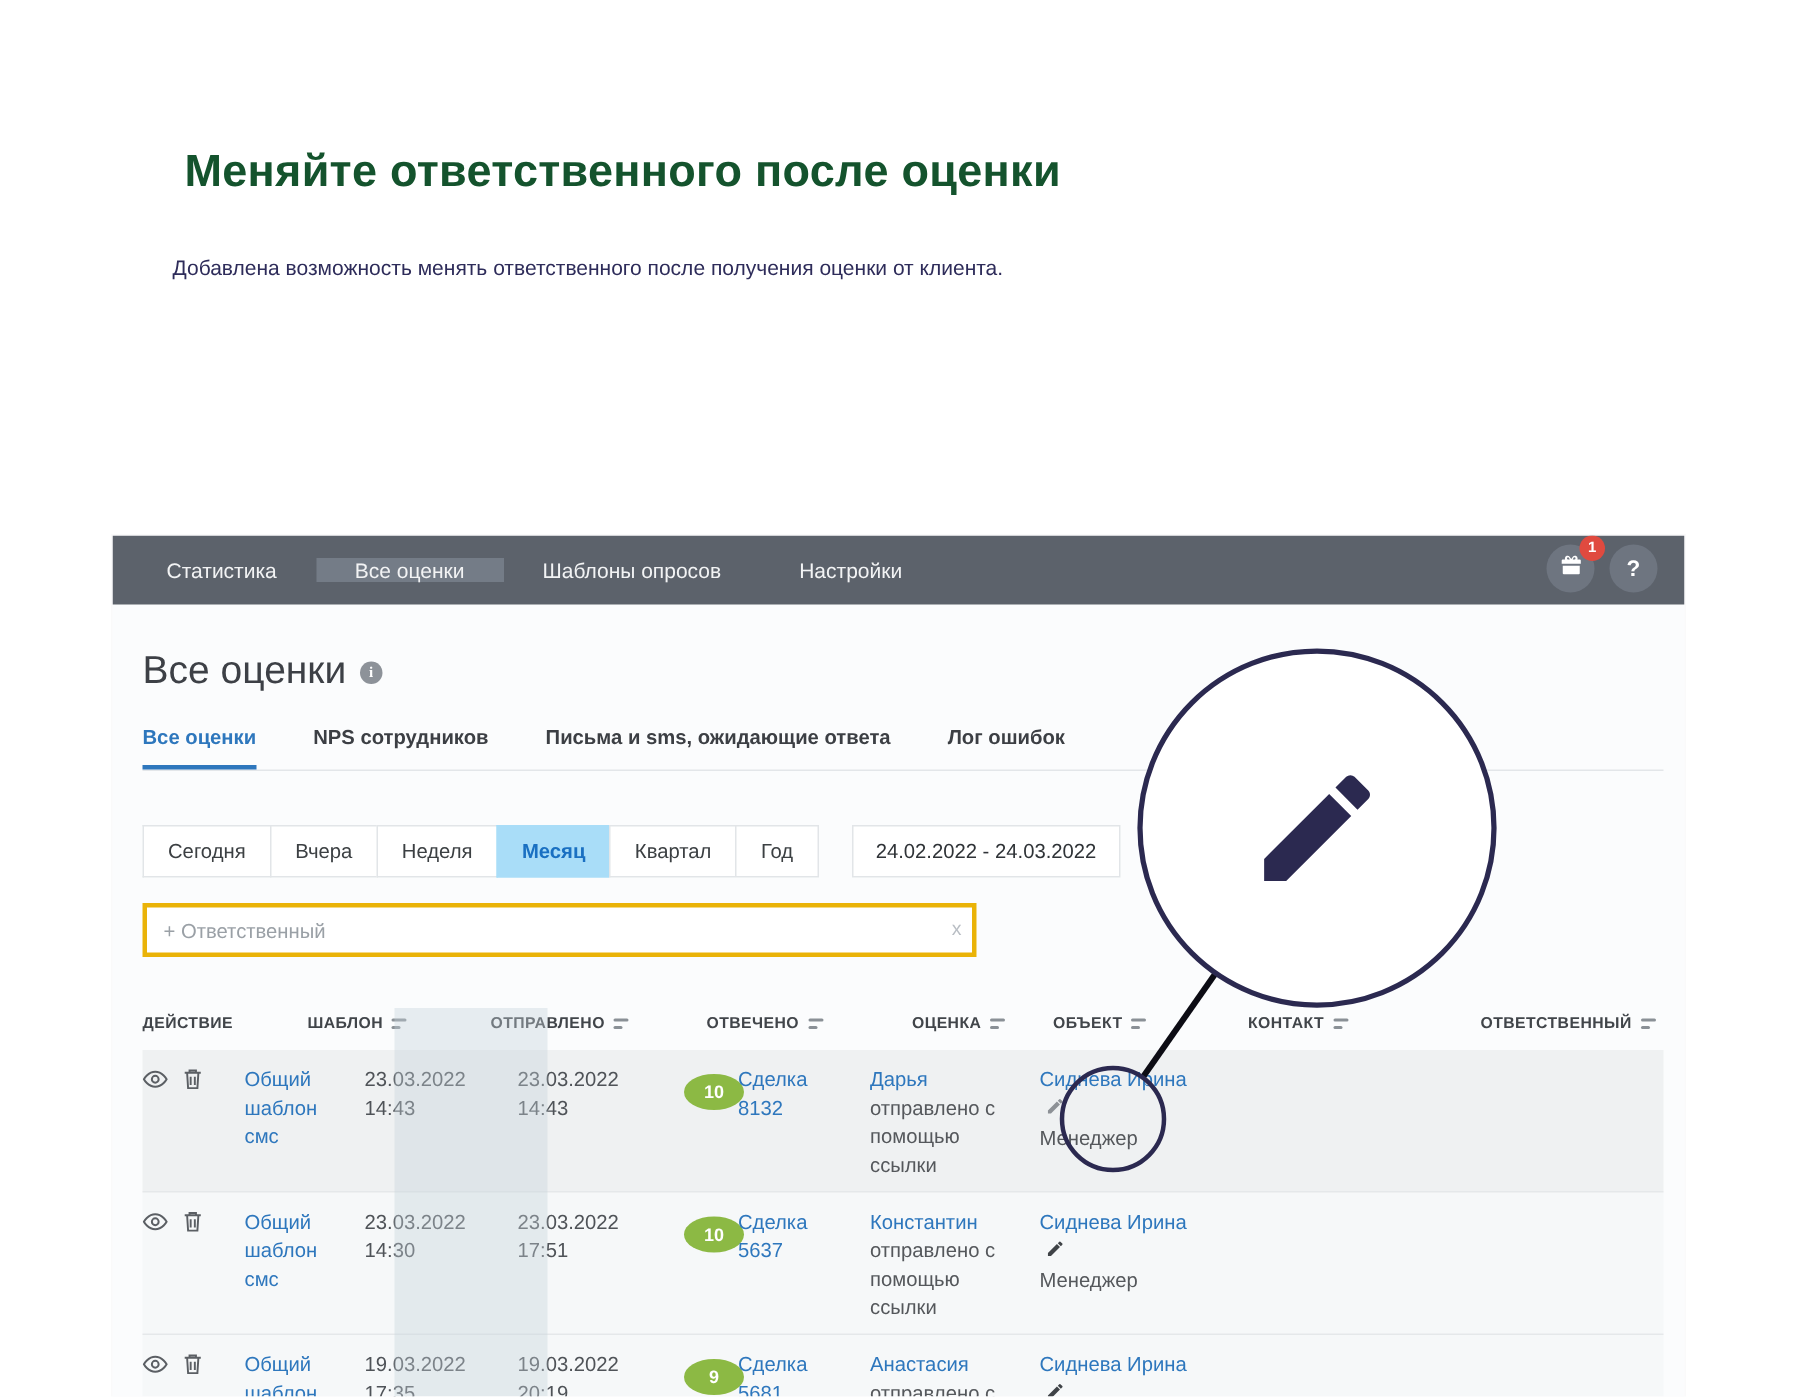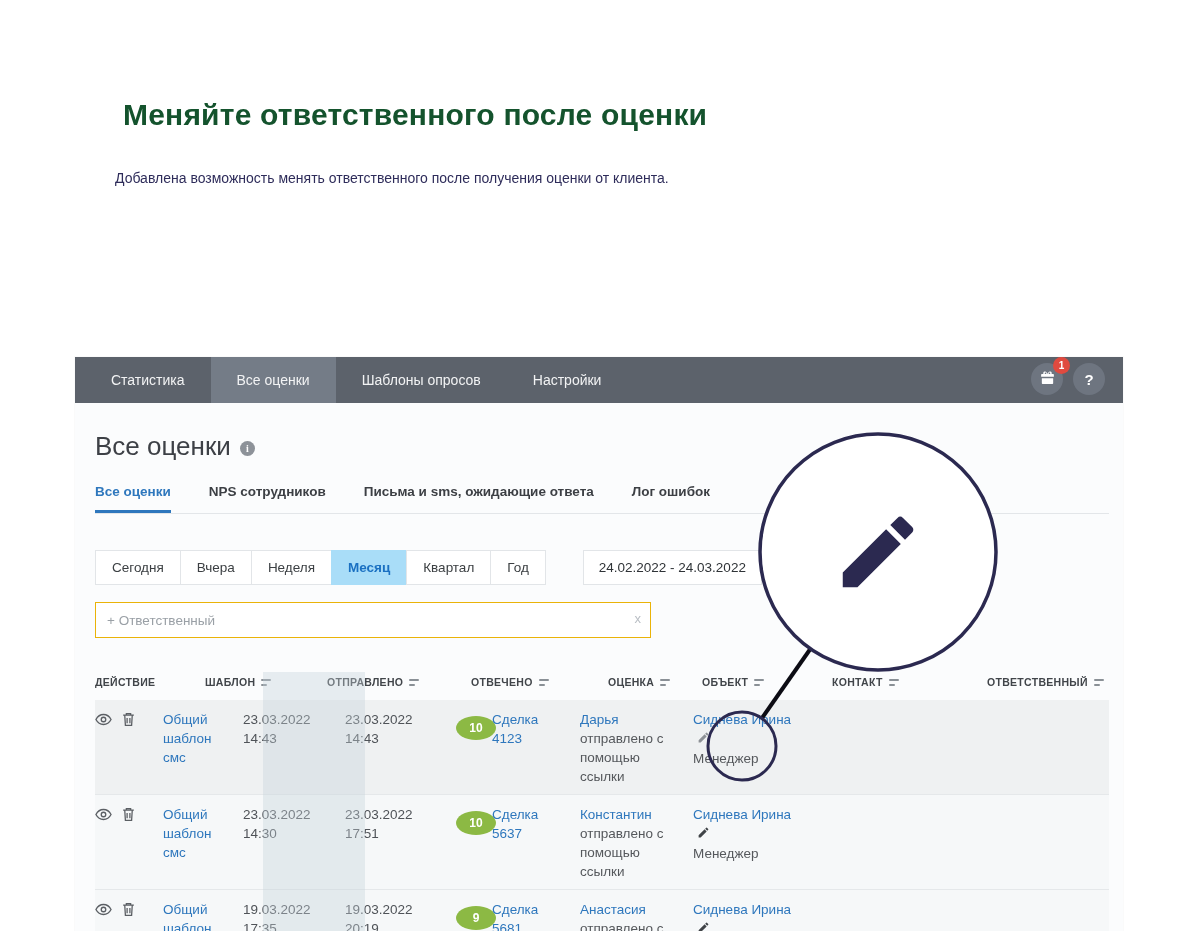--- a/index.html
+++ b/index.html
@@ -16,50 +16,50 @@
   
   .article{position:absolute;left:113px;top:98px;width:900px;}
   .article h1{font-size:30px;font-weight:700;color:#14532d;letter-spacing:.2px;margin-left:10px;}
   .article p{margin-top:30px;margin-left:2px;font-size:14px;line-height:33px;color:#2e2c5a;max-width:620px;}
 
   
   .app{position:absolute;left:75px;top:357px;width:1048px;height:574px;background:#fbfcfd;overflow:hidden;box-shadow:0 0 0 1px rgba(0,0,0,0.02);}
 
   
   .nav{position:relative;height:46px;background:#5c626b;display:flex;align-items:stretch;color:#fff;}
-  .nav-items{display:flex;margin-left:10px;}
+  .nav-items{display:flex;margin-left:10px;align-items:center;}
   .nav-item{display:flex;align-items:center;padding:0 26px;font-size:14px;color:#f2f3f4;cursor:pointer;}
   .nav-item.active{background:#747c87;}
   .nav-right{position:absolute;right:18px;top:6px;display:flex;gap:10px;align-items:center;}
   .nav-circle{position:relative;width:32px;height:32px;border-radius:50%;background:#6e7580;display:flex;align-items:center;justify-content:center;}
   .badge{position:absolute;top:-6px;right:-7px;min-width:17px;height:17px;border-radius:9px;background:var(--badge-red);color:#fff;font-size:10px;font-weight:700;display:flex;align-items:center;justify-content:center;padding:0 4px;}
   .help-glyph{color:#fff;font-size:15px;font-weight:700;}
 
   
   .content{position:relative;padding:0 14px 0 20px;}
   .page-title-row{margin-top:28px;display:flex;align-items:center;gap:9px;}
   .page-title{font-size:26px;font-weight:400;color:#3d4046;}
   .info-icon{width:15px;height:15px;border-radius:50%;background:#8d9299;color:#fff;font-size:10px;font-weight:700;font-family:"Liberation Serif","DejaVu Serif",serif;display:flex;align-items:center;justify-content:center;margin-top:4px;}
 
   
   .subtabs{margin-top:22px;display:flex;gap:38px;border-bottom:1px solid #e3e6e9;}
   .subtab{font-size:13.5px;font-weight:700;color:#3c3f44;padding-bottom:11px;cursor:pointer;border-bottom:3px solid transparent;}
   .subtab.active{color:var(--accent-blue);border-bottom-color:var(--accent-blue);}
   .subtab.plain{font-weight:600;}
 
   
-  .filter-row{margin-top:36px;display:flex;gap:37px;align-items:center;}
+  .filter-row{margin-top:36px;display:flex;gap:22px;align-items:center;}
   .period-group{display:flex;}
   .period-btn{font-size:13.5px;color:#3c4043;background:#fff;border:1px solid #e2e5e8;border-right:none;padding:9px 16px;cursor:pointer;}
   .period-btn:last-child{border-right:1px solid #e2e5e8;}
   .period-btn.active{background:var(--period-active-bg);border-color:var(--period-active-bg);color:#1a70c2;font-weight:700;}
   .date-box{font-size:13.5px;color:#2f3337;background:#fff;border:1px solid #e2e5e8;padding:9px 15px;cursor:pointer;}
 
   .resp-filter{margin-top:17px;position:relative;width:556px;}
-  .resp-input{width:100%;height:36px;border:1px solid #eab308;background:#fff;font-size:13.5px;color:#3c4043;padding:0 30px 0 11px;outline:none;font-family:inherit;}
+  .resp-input{width:100%;height:36px;border:3px solid #eab308;background:#fff;font-size:13.5px;color:#3c4043;padding:0 30px 0 11px;outline:none;font-family:inherit;}
   .resp-input::placeholder{color:#9aa0a6;}
   .clear-x{position:absolute;right:10px;top:9px;font-size:13px;color:#b9bec4;cursor:pointer;}
 
   
   .table{margin-top:26px;position:relative;}
   .grid{display:grid;grid-template-columns:68px 80px 102px 95px 52px 88px 113px 115px 115px 1fr;}
   .thead{height:36px;align-items:center;gap:42px;}
   .th{font-size:10.5px;font-weight:700;letter-spacing:.3px;color:#41454a;text-transform:uppercase;display:flex;align-items:center;gap:6px;padding-right:6px;cursor:pointer;}
   .sort-icon{display:inline-flex;flex-direction:column;gap:3px;}
   .sort-icon i{display:block;height:2px;background:#8a9096;border-radius:1px;}
@@ -231,21 +231,21 @@
               <div>23.03.2022</div>
               <div>14:43</div>
             </div>
           <div class="cell">
               <div>23.03.2022</div>
               <div>14:43</div>
             </div>
           <div class="cell">
               <div class="score-badge">10</div>
             </div>
-          <div class="cell"><a class="link"><span>Сделка</span><br><span>4123</span></a></div>
+          <div class="cell"><a class="link"><span>Сделка</span><br><span>8132</span></a></div>
           <div class="cell"><a class="link">Дарья</a><div class="muted">отправлено с помощью ссылки</div></div>
           <div class="cell">
             <a class="link">Сиднева Ирина</a><span class="pencil-inline"><svg width="13" height="13" viewBox="0 0 24 24">
                   <path fill="#8d9196" d="M3 17.25V21h3.75L17.81 9.94l-3.75-3.75L3 17.25zM20.71 7.04c.39-.39.39-1.02 0-1.41l-2.34-2.34a1 1 0 0 0-1.41 0l-1.83 1.83 3.75 3.75 1.83-1.83z"></path>
                 </svg></span>
             <div class="muted">Менеджер</div>
           </div>
           <div class="cell"></div>
           <div></div>
         </div>

